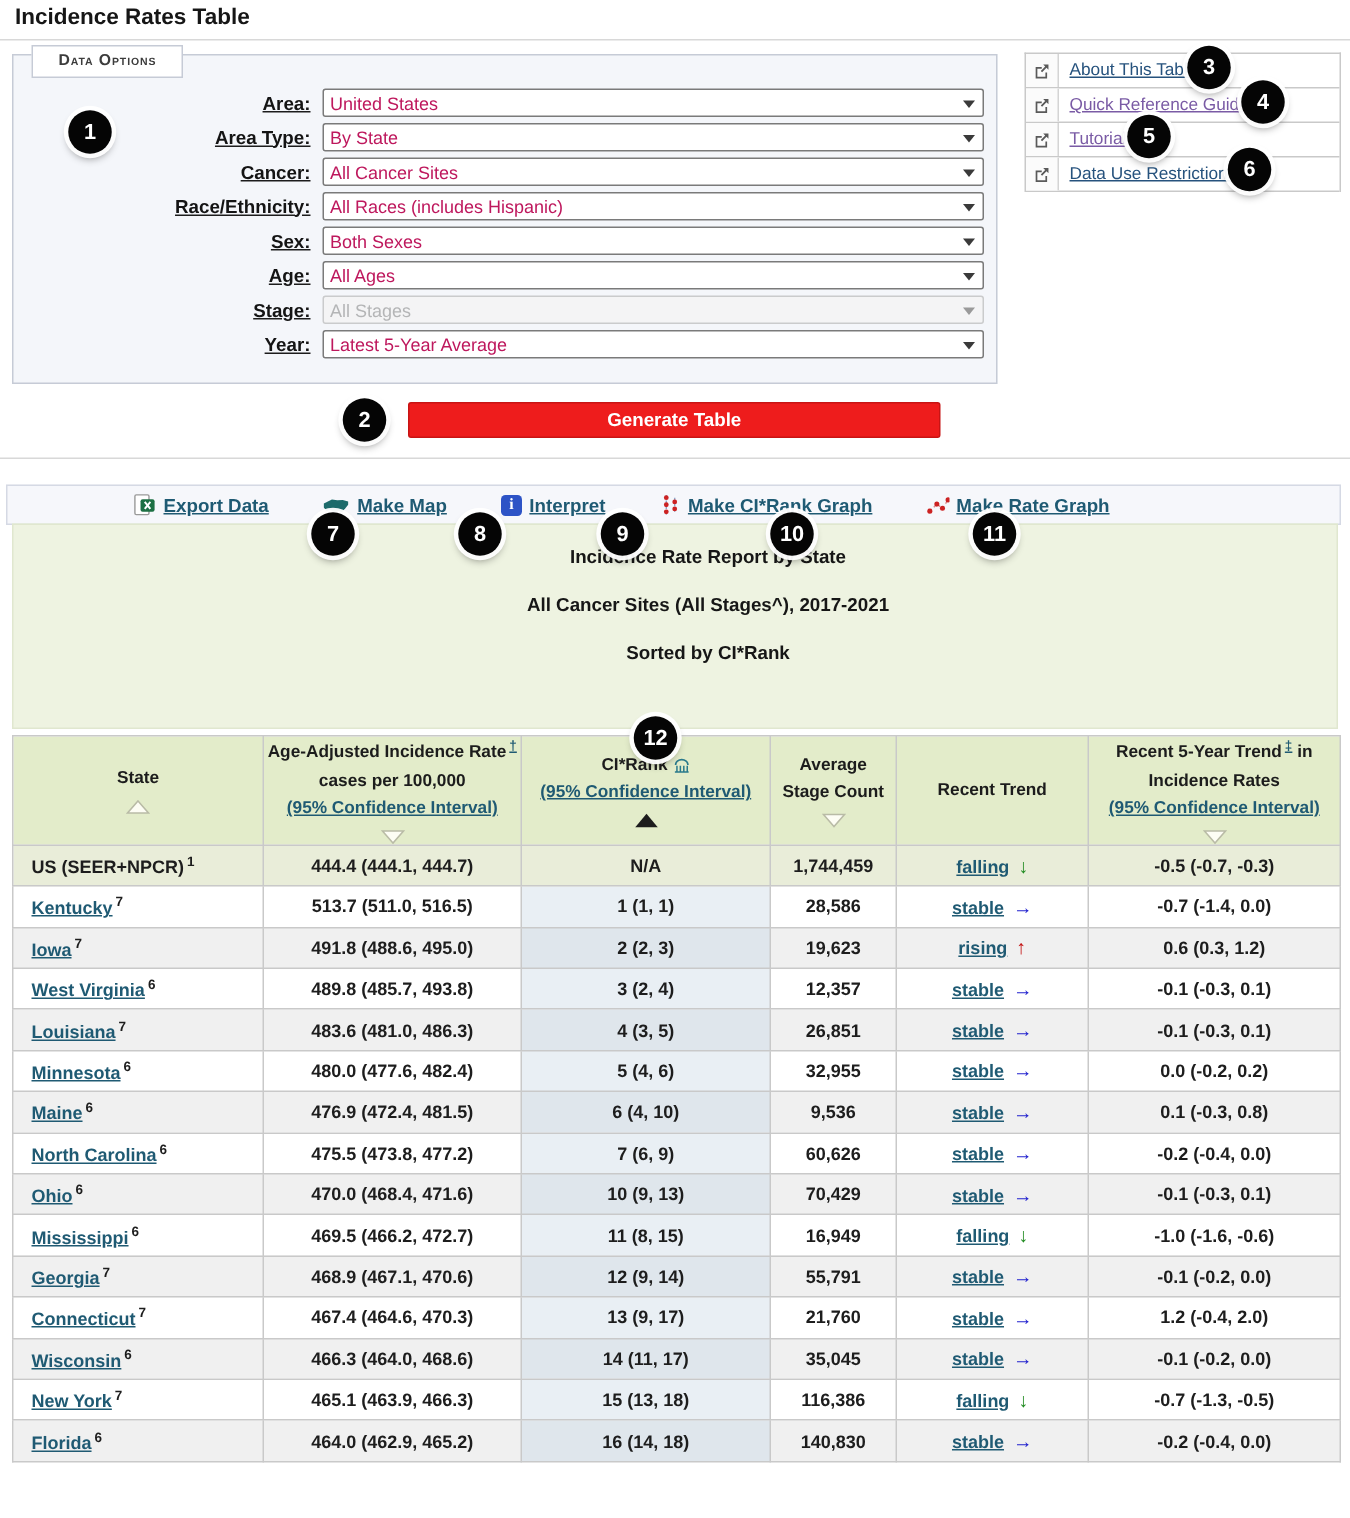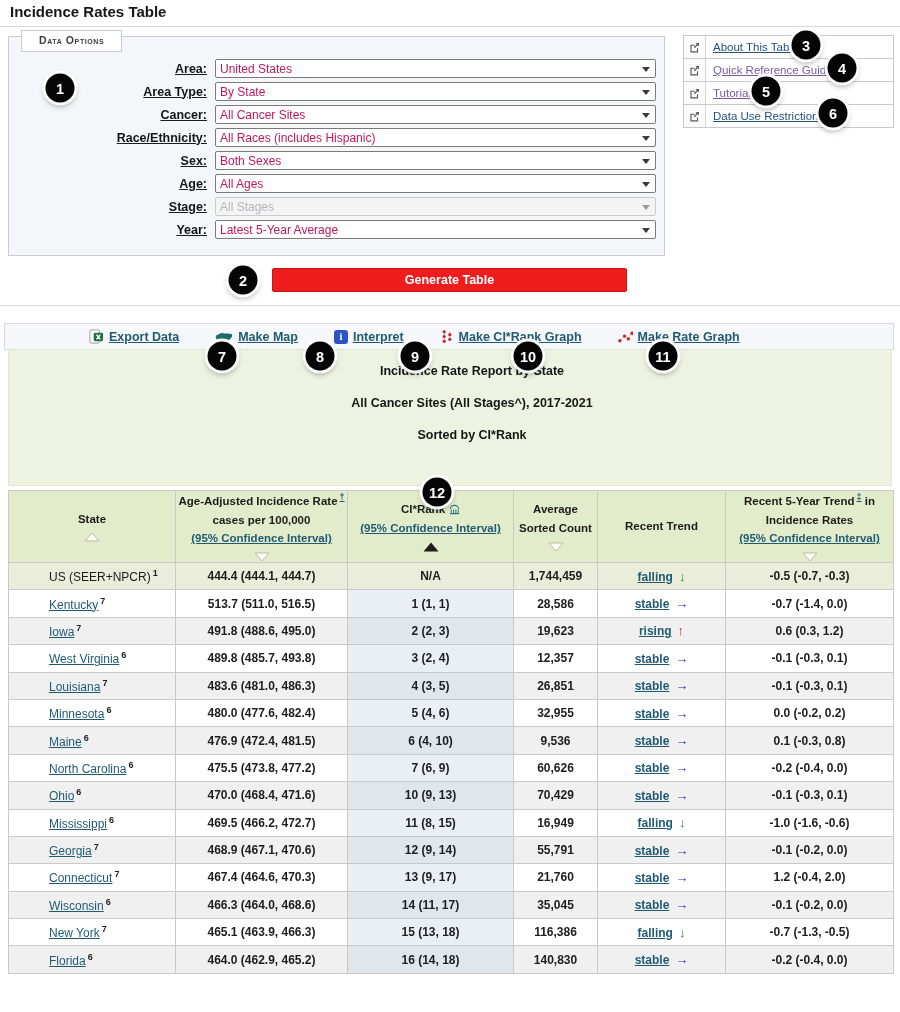--- a/index.html
+++ b/index.html
@@ -85,21 +85,21 @@
   .hsup{color:var(--link-teal);text-decoration:underline;font-size:9px;vertical-align:super;margin-left:2px;}
   .sort-icon{margin-top:3px;}
   .cirank-head{display:inline-flex;align-items:center;gap:4px;}
   .data-table td{height:26.4px;text-align:center;font-weight:bold;color:#1d1d1d;}
   .data-table td.c-state{text-align:left;padding-left:12px;}
   tr.row-white td{background:#ffffff;}
   tr.row-gray td{background:#f0f0f0;}
   tr.us td{background:var(--green-us);}
   tr.row-white td.c-cirank{background:#e9eff4;}
   tr.row-gray td.c-cirank{background:#dfe6ec;}
-  .state-link{color:var(--link-teal);text-decoration:underline;font-weight:normal;margin-left:28px;}
+  .state-link{color:var(--link-teal);text-decoration:underline;font-weight:bold;}
   .state-link.nolink{color:#1d1d1d;text-decoration:none;}
   .fn{font-size:9px;vertical-align:super;margin-left:2px;font-weight:bold;}
   .trend-link{color:var(--link-teal);text-decoration:underline;font-weight:bold;}
   .arrow{margin-left:6px;font-weight:bold;font-size:13px;}
   .arrow.falling{color:var(--trend-falling);}
   .arrow.stable{color:var(--trend-stable);}
   .arrow.rising{color:var(--trend-rising);}
   
   .badge{
     position:absolute;width:29px;height:29px;border-radius:50%;background:#050505;
@@ -290,21 +290,21 @@
           </span>
           <a class="ci-link">(95% Confidence Interval)</a>
           <svg class="sort-icon" width="16" height="10" viewBox="0 0 16 10">
               <polygon points="8,0.5 15.5,9.5 0.5,9.5" fill="#1d1d1d"></polygon>
             </svg>
         </div>
       </th>
       <th>
         <div class="hstack">
           <span>Average</span>
-          <span>Sorted Count</span>
+          <span>Stage Count</span>
           <svg class="sort-icon" width="16" height="10" viewBox="0 0 16 10">
               <polygon points="1,1 15,1 8,9" fill="#fdfdf4" stroke="#b9bba6"></polygon>
             </svg>
         </div>
       </th>
       <th>
         <div class="hstack bottom">
           <span>Recent Trend</span>
         </div>
       </th>

